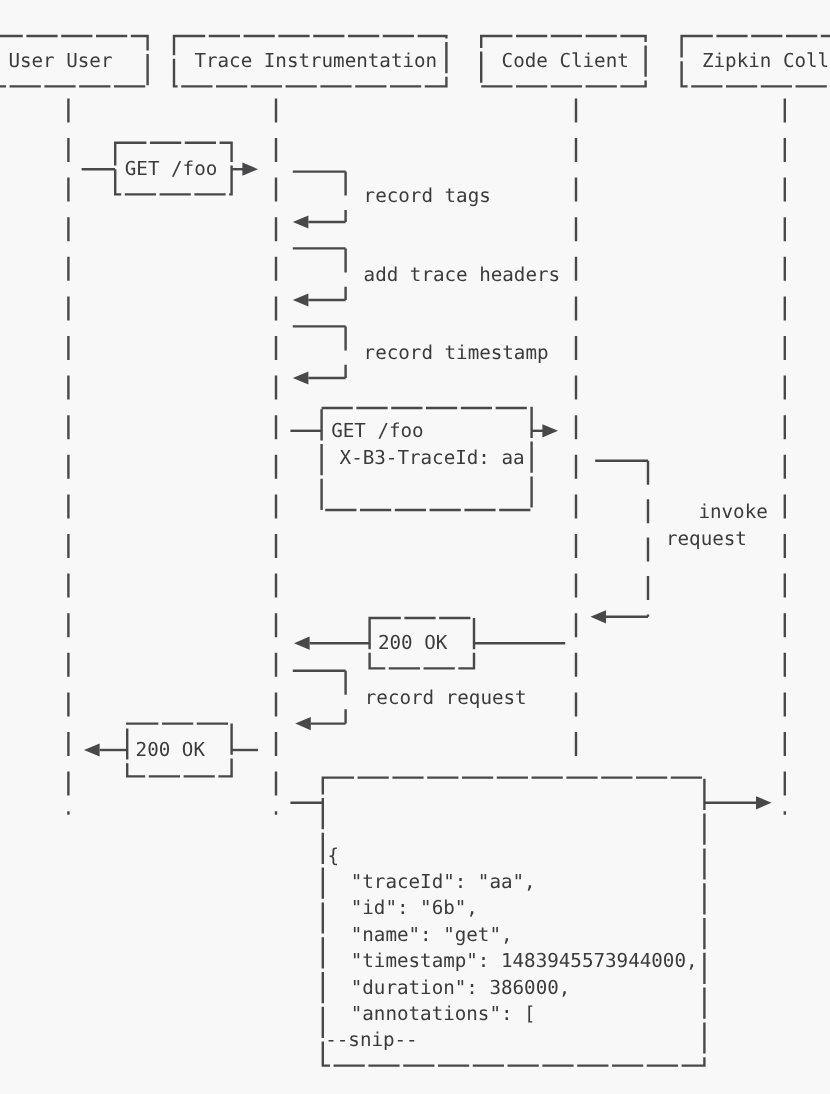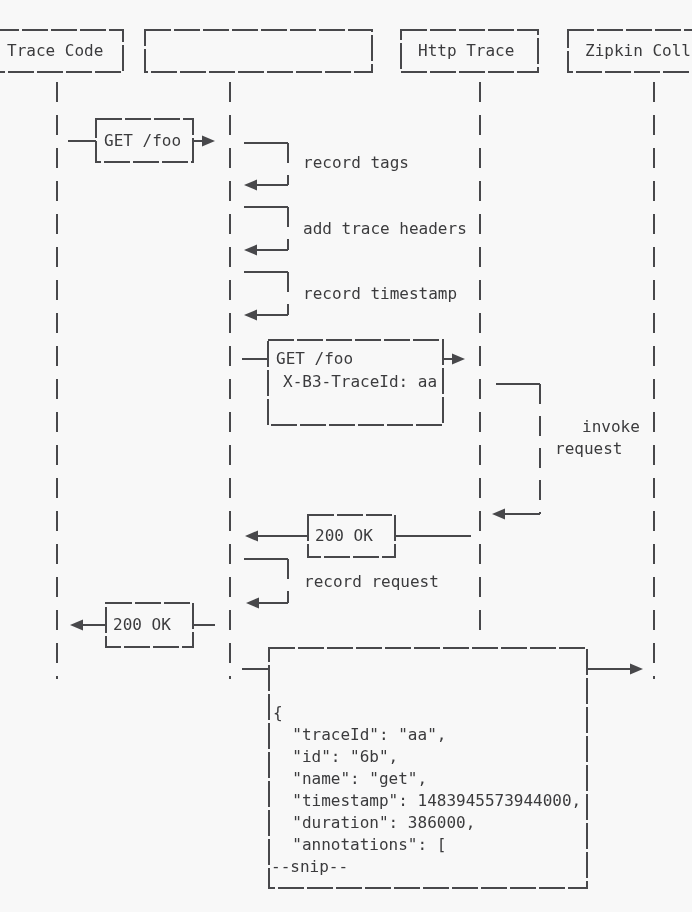--- a/index.html
+++ b/index.html
@@ -83,22 +83,23 @@
     <line class="msg" x1="83" y1="625" x2="106" y2="625"></line>
     <rect class="box" x="106" y="603" width="87" height="44"></rect>
     <line class="msg" x1="193" y1="625" x2="215" y2="625"></line>
 
     <line class="msg" x1="242" y1="669" x2="269" y2="669"></line>
     <rect class="box" x="269" y="648" width="318" height="240"></rect>
     <line class="msg" x1="587" y1="669" x2="630" y2="669"></line>
     <polygon class="head" points="643,669 630,663.5 630,674.5"></polygon>
   </svg>
 
-  <div class="lbl" style="left:7px;top:40px">Trace Code</div>
-  <div class="lbl" style="left:418px;top:40px">Http Trace</div>
+  <div class="lbl" style="left:7px;top:40px">User User</div>
+  <div class="lbl" style="left:162px;top:40px">Trace Instrumentation</div>
+  <div class="lbl" style="left:418px;top:40px">Code Client</div>
   <div class="lbl" style="left:585px;top:40px">Zipkin Collector</div>
 
   <div class="lbl" style="left:104px;top:130px">GET /foo</div>
   <div class="lbl" style="left:303px;top:152px">record tags</div>
   <div class="lbl" style="left:303px;top:218px">add trace headers</div>
   <div class="lbl" style="left:303px;top:283px">record timestamp</div>
 
   <div class="lbl" style="left:276px;top:348px">GET /foo</div>
   <div class="lbl" style="left:283px;top:371px">X-B3-TraceId: aa</div>
 

